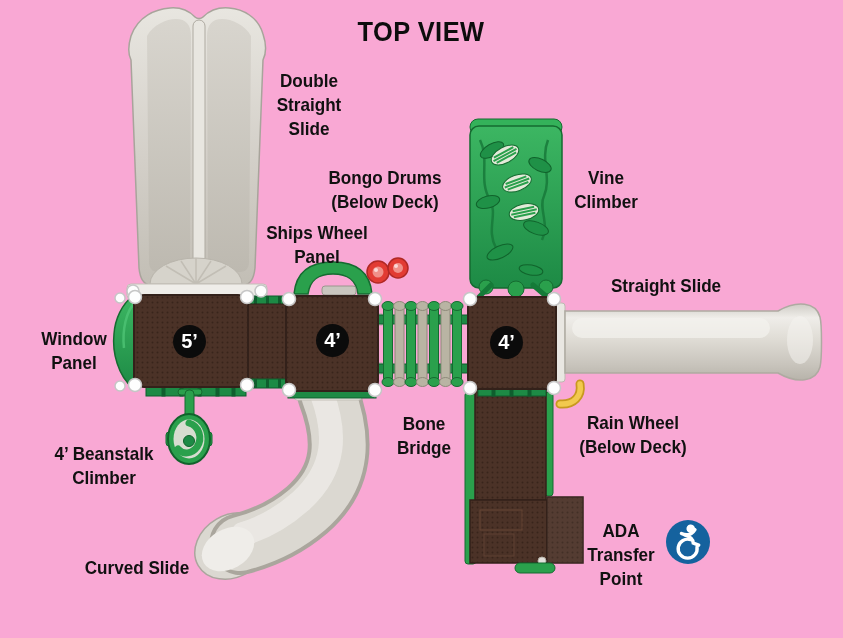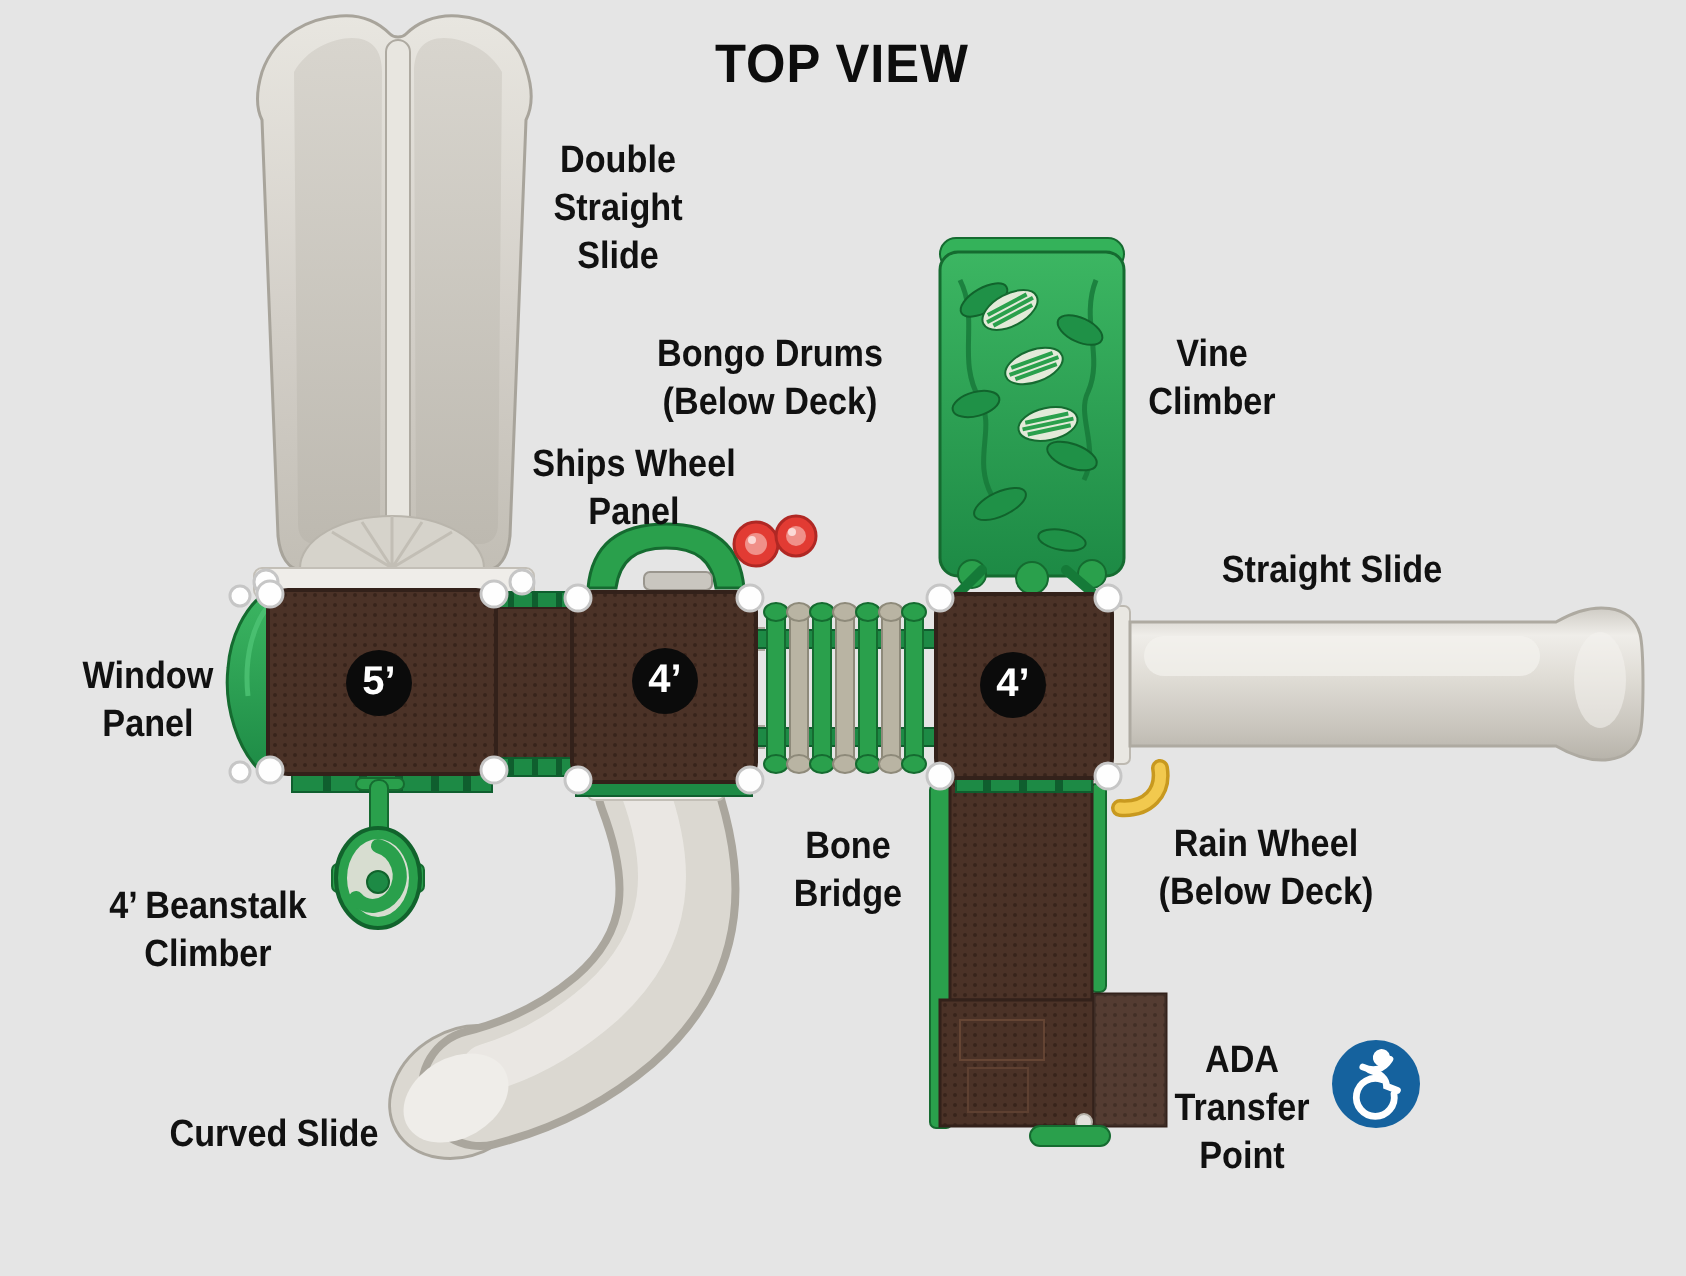--- a/index.html
+++ b/index.html
@@ -1,17 +1,17 @@
 <!DOCTYPE html>
 <html><head>
 <meta charset="utf-8">
 <style>
   html,body{margin:0;padding:0;background:#ffffff;}
   .stage{
-    position:relative;width:843px;height:638px;background:#e5e5e5;overflow:hidden;
+    position:relative;width:843px;height:638px;background:#f9a8d4;overflow:hidden;
     font-family:"Liberation Sans", sans-serif;
   }
   .stage svg.art{position:absolute;left:0;top:0;}
   .title{
     position:absolute;font-weight:bold;font-size:27px;color:#0d0d0d;
     transform:translateX(-50%) scaleX(.94);transform-origin:center top;
     white-space:pre-line;text-align:center;letter-spacing:.5px;
   }
   .label{
     position:absolute;font-weight:bold;font-size:19px;line-height:1.26;color:#111;

